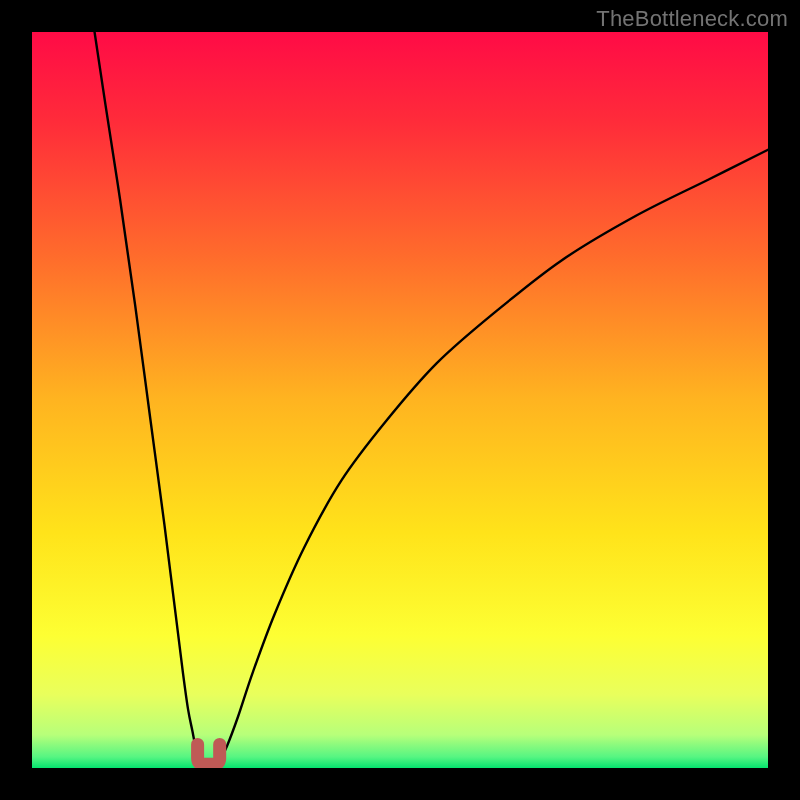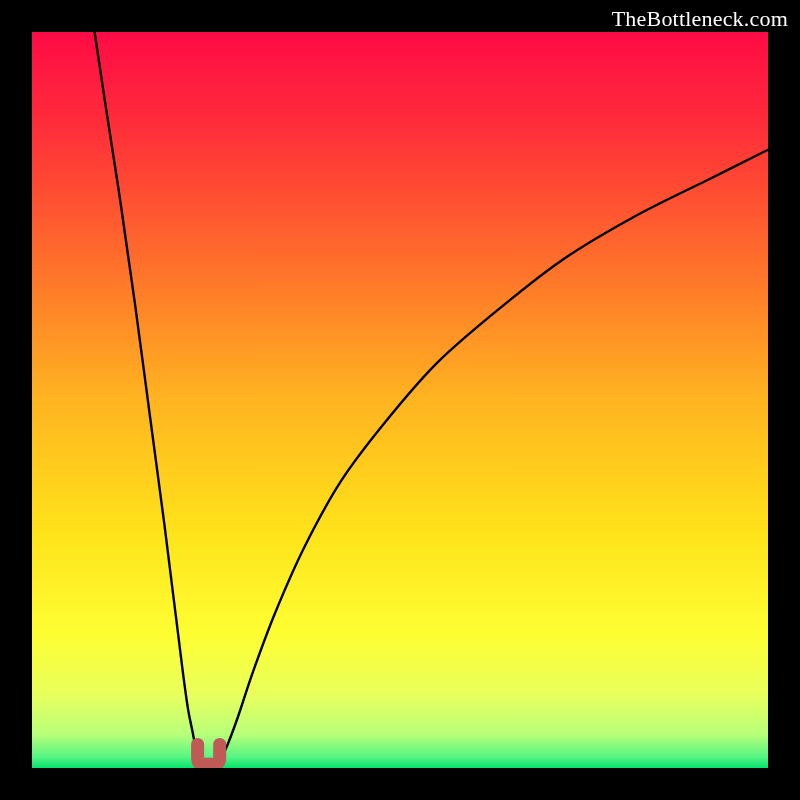--- a/index.html
+++ b/index.html
@@ -23,26 +23,25 @@
     position: absolute;
     left: 0;
     top: 0;
     width: 736px;
     height: 736px;
   }
   .watermark {
     position: absolute;
     top: 6px;
     right: 12px;
-    color: #ffffff;
+    color: #737373;
     font-size: 22px;
     font-weight: 500;
     letter-spacing: 0.2px;
     user-select: none;
-    font-family: Liberation Serif, serif;
   }
 </style>
 </head>
 <body>
 
 <div class="watermark">TheBottleneck.com</div>
 
 <div class="frame">
   <svg class="plot" viewBox="0 0 736 736" preserveAspectRatio="none">
     <defs>

